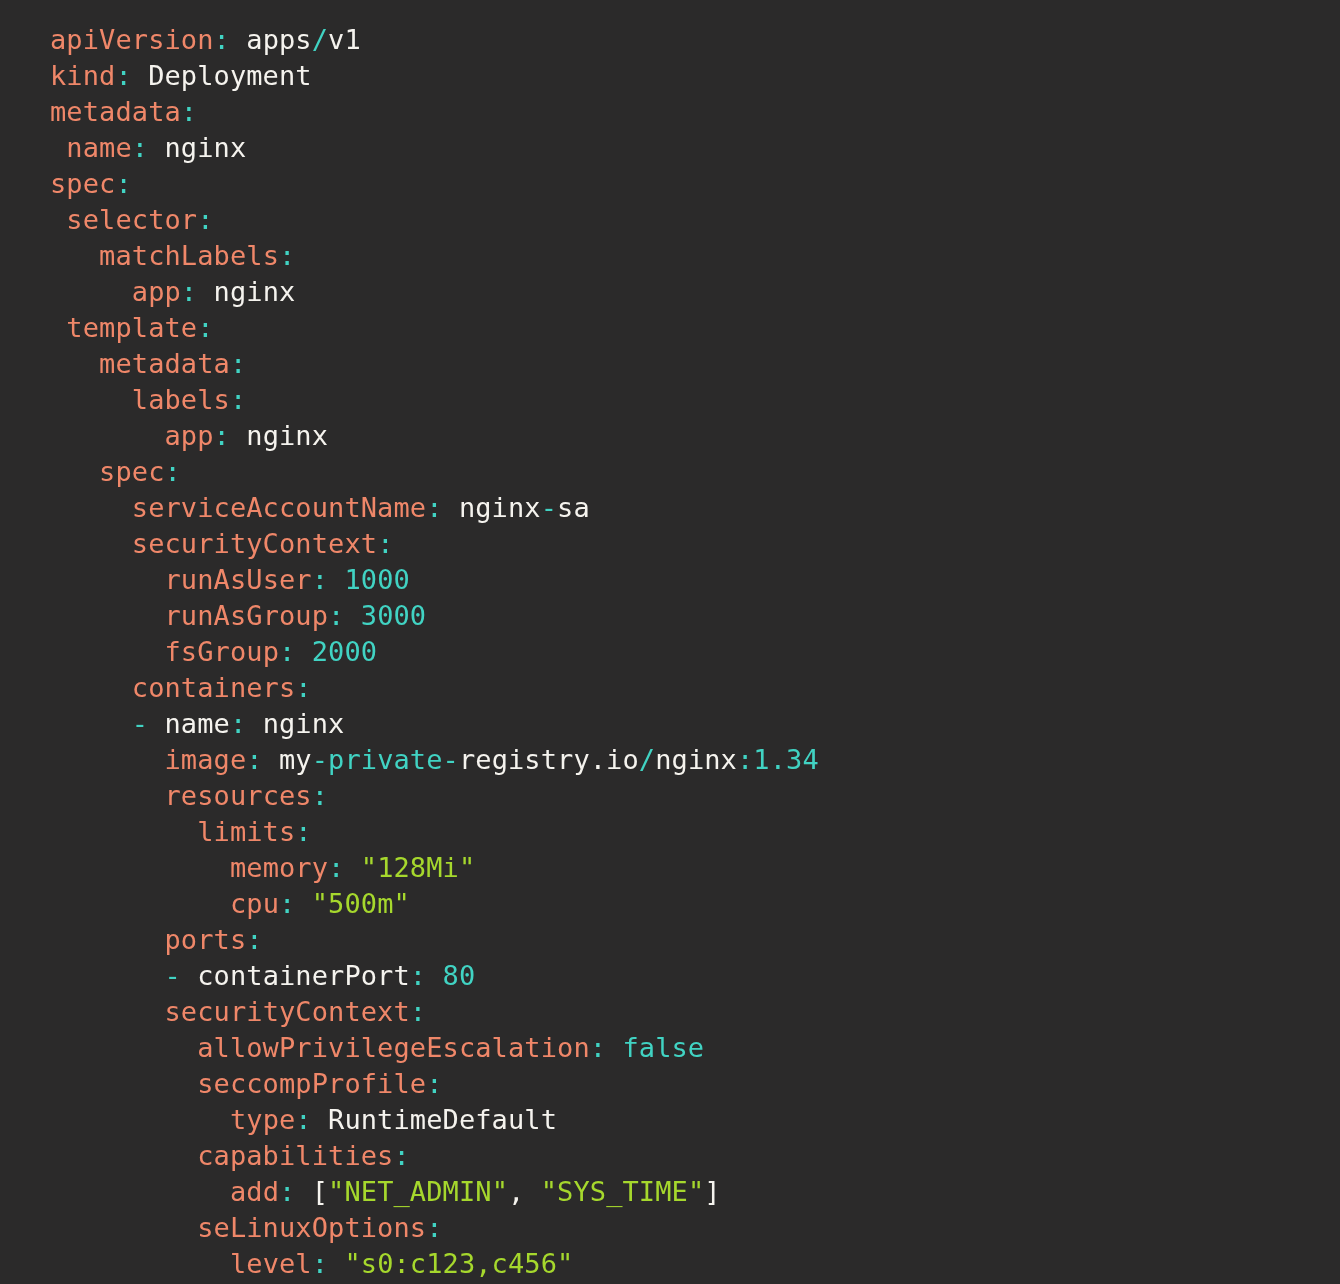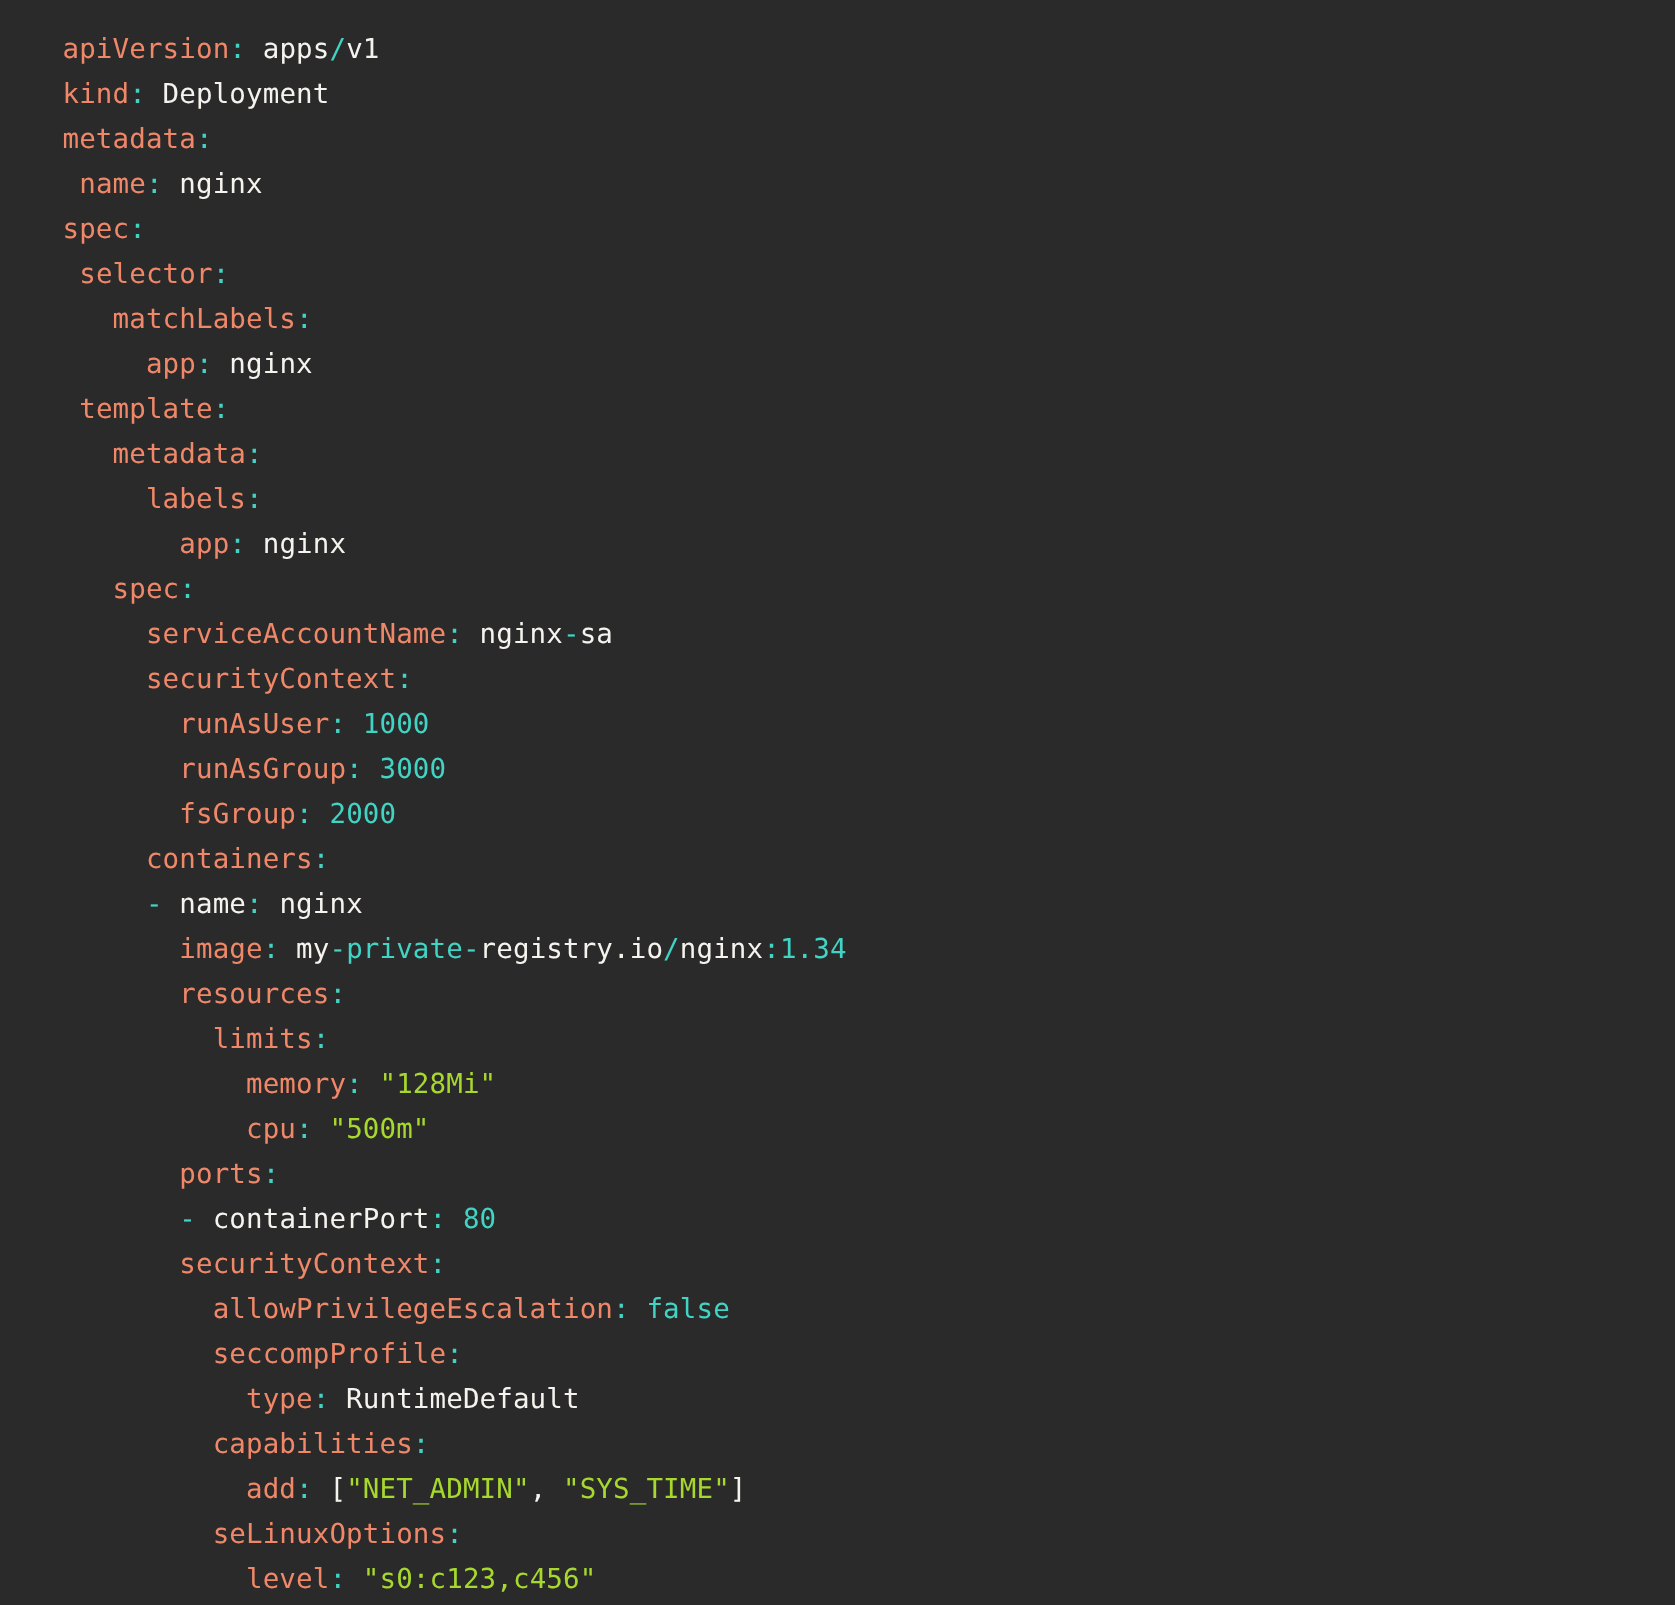--- a/index.html
+++ b/index.html
@@ -12,21 +12,21 @@
     overflow: hidden;
     background: #2b2a2a;
   }
   .editor {
     box-sizing: border-box;
     width: 1340px;
     height: 1284px;
     margin: 0;
     padding: 22px 16px 0 50px;
     font-family: "DejaVu Sans Mono", "Liberation Mono", monospace;
-    font-size: 22px;
+    font-size: 27px;
     line-height: 36px;
     letter-spacing: 0.1px;
   }
   .line {
     height: 36px;
     white-space: pre;
   }
   .tok-key   { color: var(--c-key); }
   .tok-teal  { color: var(--c-teal); }
   .tok-plain { color: var(--c-plain); }

